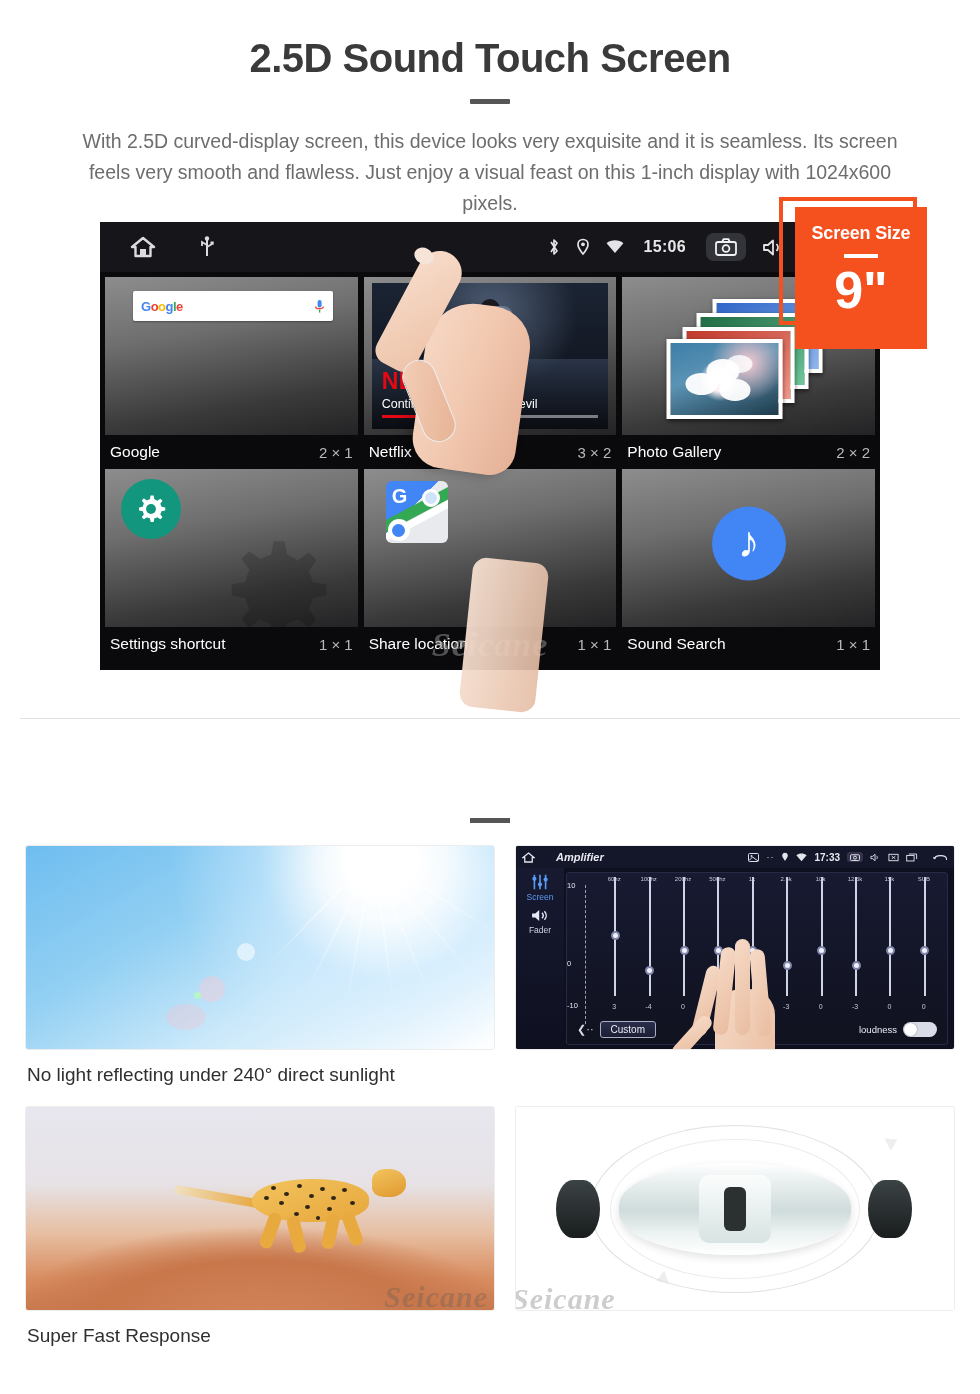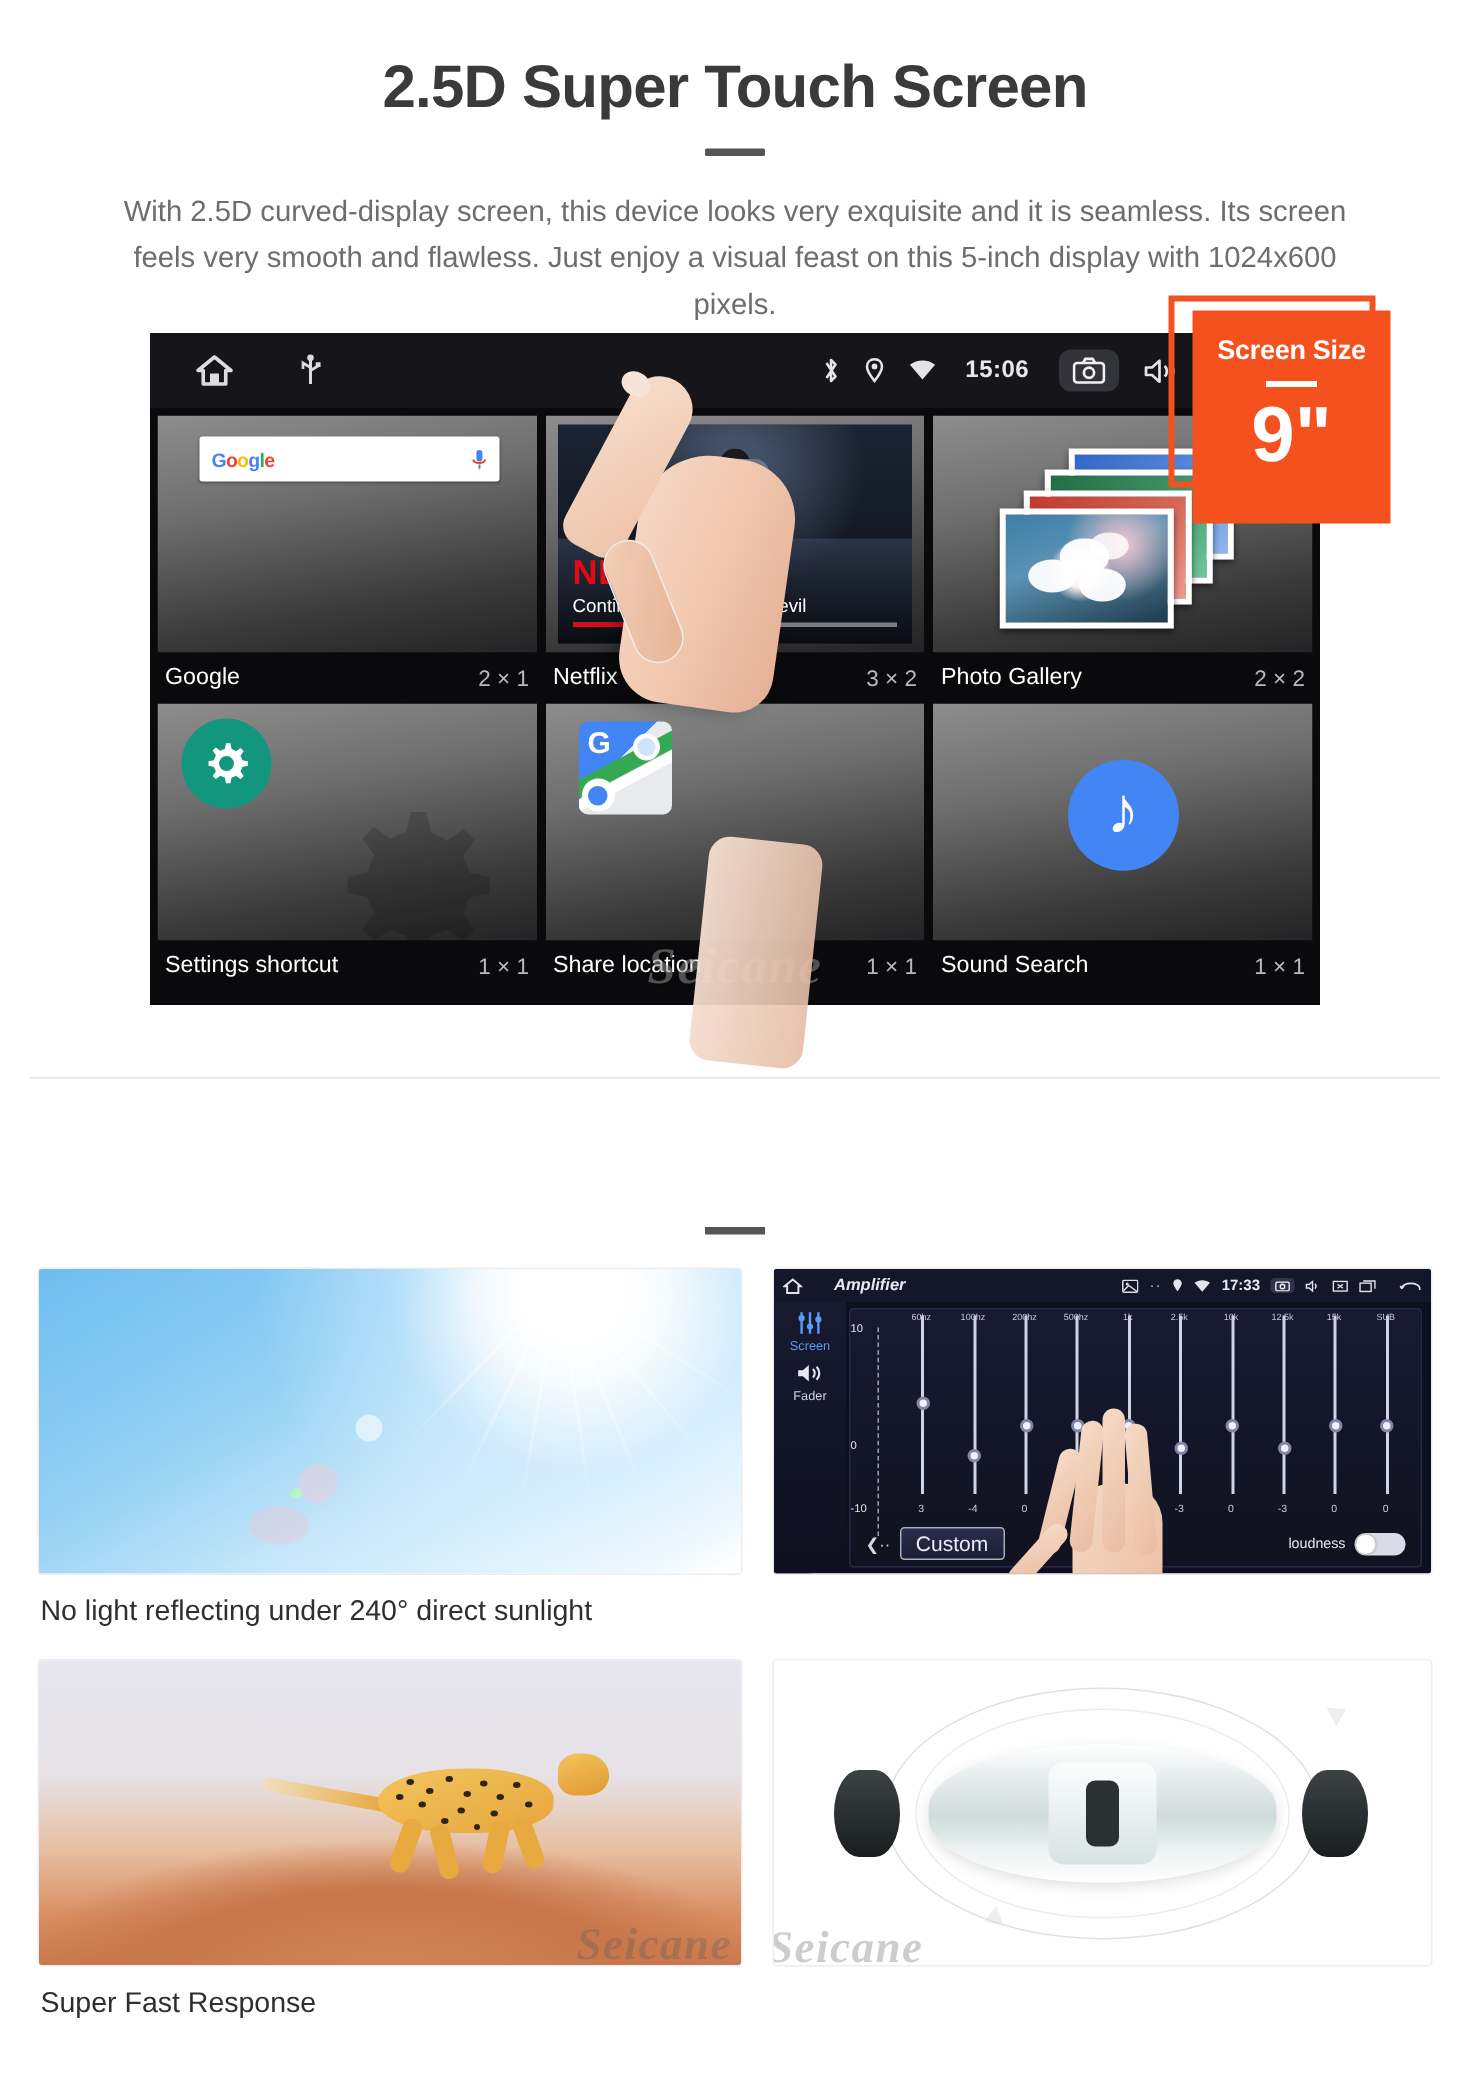--- a/index.html
+++ b/index.html
@@ -317,21 +317,21 @@
   .eqknob {
     position:absolute; width: 9px; height: 9px; border-radius:50%;
     background:#eef0fa; border:2px solid #7f86a8; margin-left:-3.5px;
   }
   .eqfreq { position:absolute; top:-1px; font-size: 6px; color:#c6cbe0; transform: translateX(-50%); }
   .eqval { position:absolute; bottom: 0px; font-size: 7px; color:#c6cbe0; transform: translateX(-50%); }
   .axis { position:absolute; left: 18px; top: 12px; bottom: 20px; width:1px; border-left: 1px dashed #9aa0bd; }
   .axlbl { position:absolute; left: 0px; font-size: 7.5px; color:#e4e6f2; }
   .amp-foot { position:absolute; left:0; right:0; bottom: 4px; height: 22px; display:flex; align-items:center; padding: 0 10px; }
   .custom-btn {
-    border:1px solid #a9aec6; border-radius:3px; color:#e9ebf5; font-size: 14px;
+    border:1px solid #a9aec6; border-radius:3px; color:#e9ebf5; font-size: 10px;
     padding: 2px 10px; background: linear-gradient(180deg,#2a2e4a,#1b1e33);
   }
   .loud { margin-left:auto; display:flex; align-items:center; gap:6px; color:#e9ebf5; font-size: 9.5px; }
   .toggle { width: 34px; height: 15px; border-radius: 9px; background:#d9dbe6; position:relative; }
   .toggle i { position:absolute; left:1px; top:1px; width:13px; height:13px; border-radius:50%; background:#fff; box-shadow:0 0 2px rgba(0,0,0,.4); }
   .amp-hand { position:absolute; left: 120px; top: 58px; width: 110px; height: 150px; }
   .amp-hand .p { position:absolute; background: linear-gradient(120deg,#f6dac7,#e9bda0); border-radius: 14px; }
 
   
   .cheetah {
@@ -401,23 +401,23 @@
     position:absolute; font-family:"Liberation Serif", serif; font-style: italic; font-weight:bold;
     color: rgba(90,90,90,.30); pointer-events:none; letter-spacing:1px;
   }
 </style>
 </head>
 <body>
 
 <div class="page">
 
   <div class="sec1">
-    <div class="h1">2.5D Super Touch Screen</div>
+    <div class="h1">2.5D Sound Touch Screen</div>
     <div class="rule"></div>
-    <div class="lead">With 2.5D curved-display screen, this device looks very exquisite and it is seamless. Its screen feels very smooth and flawless. Just enjoy a visual feast on this 5-inch display with 1024x600 pixels.</div>
+    <div class="lead">With 2.5D curved-display screen, this device looks very exquisite and it is seamless. Its screen feels very smooth and flawless. Just enjoy a visual feast on this 1-inch display with 1024x600 pixels.</div>
   </div>
 
   <div class="device-wrap">
 
     <div class="statusbar">
       <div class="sb-left">
         <span class="ic">
           <svg width="26" height="22" viewBox="0 0 26 22">
               <path d="M13 2 L24 11 L20.5 11 L20.5 20 L5.5 20 L5.5 11 L2 11 Z" fill="none" stroke="#dcdce0" stroke-width="2.4" stroke-linejoin="round"></path>
               <rect x="10" y="13" width="6" height="7" fill="#dcdce0"></rect>

